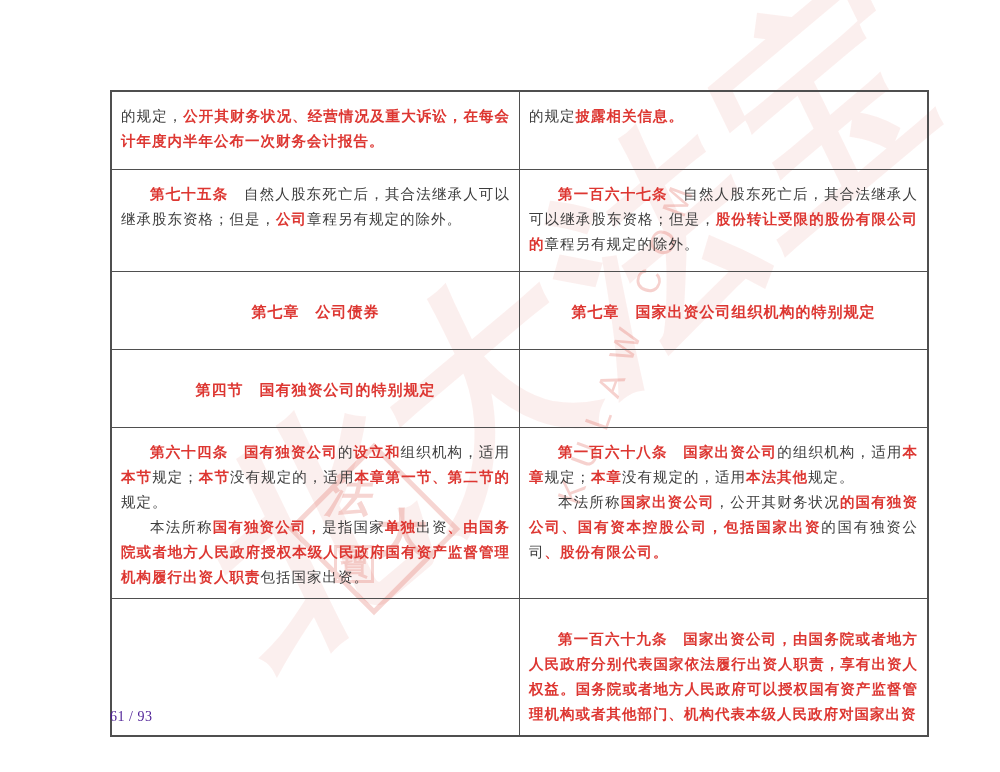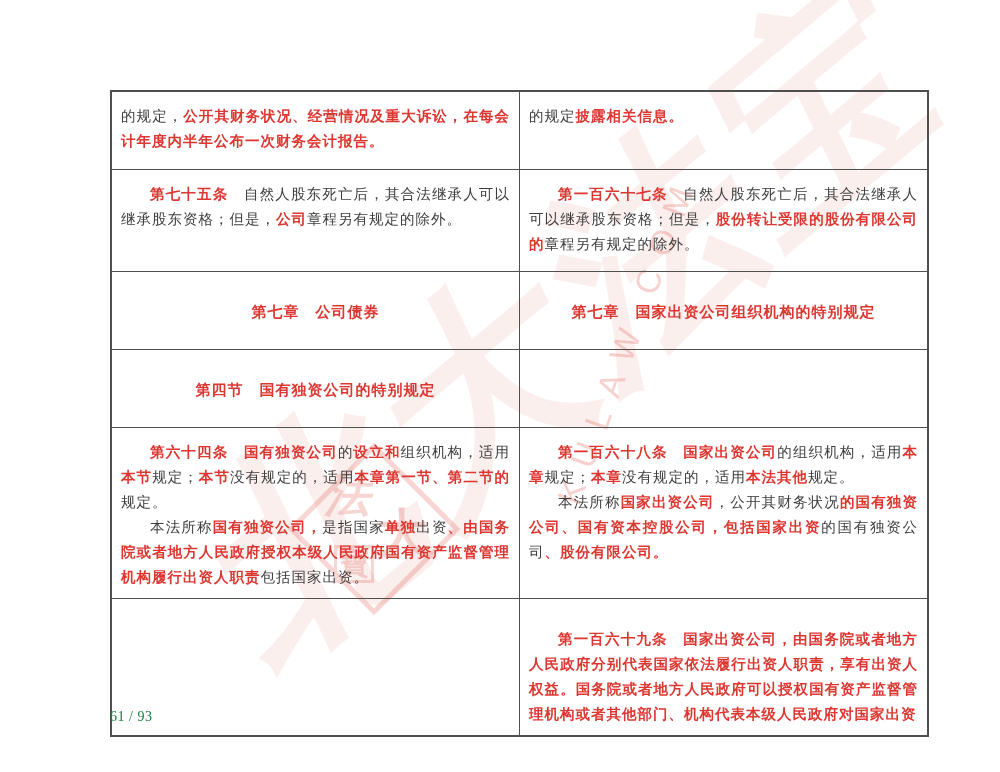--- a/index.html
+++ b/index.html
@@ -58,21 +58,21 @@
   .red{color:var(--red);font-weight:bold;}
   .blk{color:var(--black);}
   td.heading-cell{vertical-align:middle;padding-top:0;padding-bottom:0;}
   p.heading{
     margin:16px;text-align:center;color:var(--red);font-weight:bold;
     font-size:15px;letter-spacing:1px;
   }
   
   .footer{
     position:absolute;left:110px;top:709px;z-index:2;
-    font-size:14px;color:#15803d;letter-spacing:.5px;
+    font-size:14px;color:#4c1d95;letter-spacing:.5px;
   }
 </style>
 </head>
 <body>
 
 <div class="page">
 
   <div class="watermark">
     <div class="wm-calligraphy"><span>北大法宝</span></div>
     <div class="wm-letters"><span>KULAW.COM</span></div>

